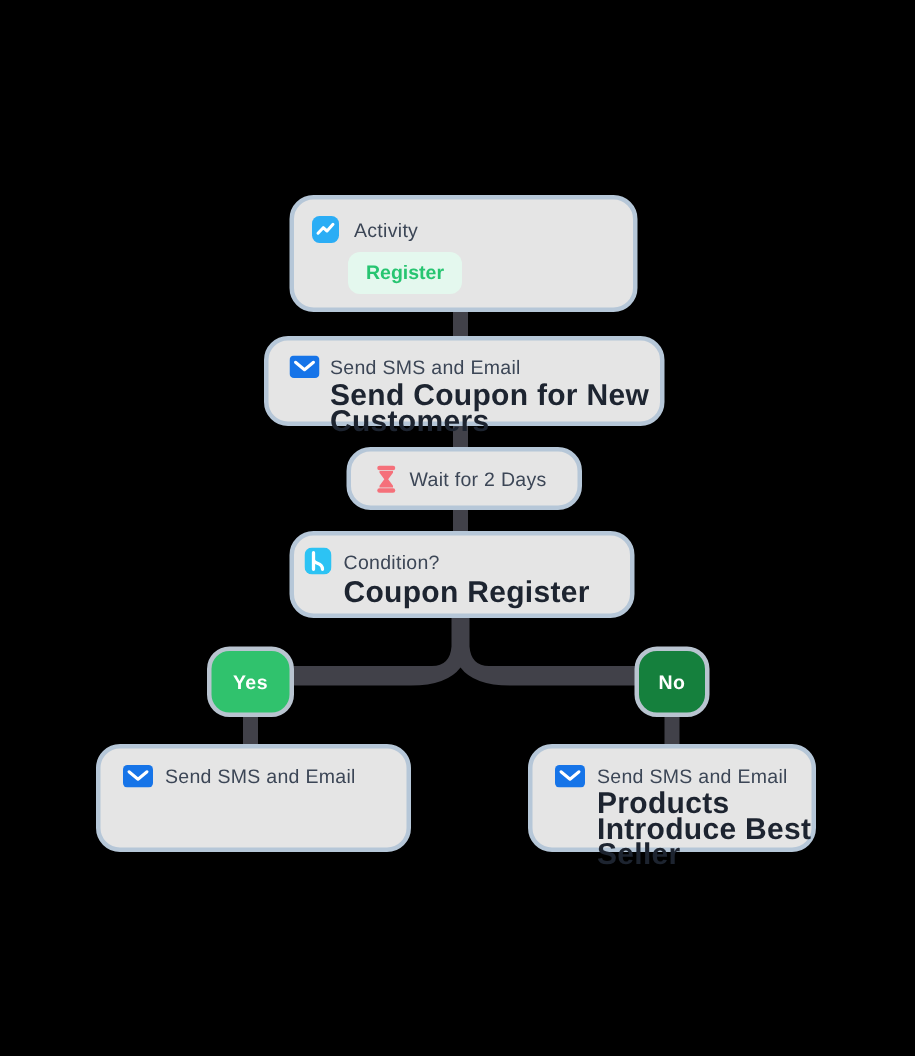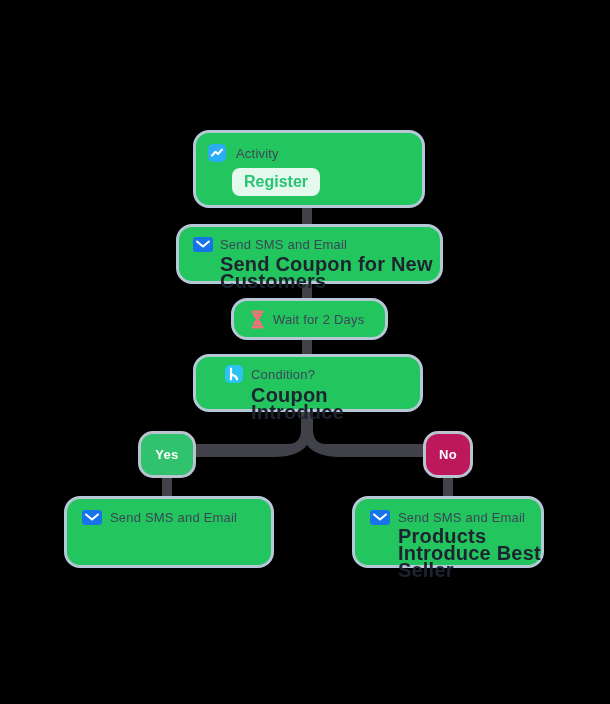--- a/index.html
+++ b/index.html
@@ -2,53 +2,53 @@
 <html><head>
 <meta charset="utf-8">
 <style>
   html,body{margin:0;padding:0;background:#000;}
   .canvas{
     position:relative;width:610px;height:704px;background:#000000;
     font-family:"Liberation Sans","DejaVu Sans",sans-serif;overflow:hidden;
   }
   .connectors{position:absolute;left:0;top:0;z-index:1;}
   .card{
-    position:absolute;background:#22c55e;border:3px solid #b6c7d8;
+    position:absolute;background:#e5e5e5;border:3px solid #b6c7d8;
     border-radius:16px;box-sizing:border-box;z-index:2;
   }
   .row{display:flex;align-items:center;}
   .icon{flex:0 0 auto;display:block;}
   .title{font-size:13px;line-height:15px;color:#3c4656;letter-spacing:.2px;}
   .bold{font-size:20px;line-height:17px;font-weight:700;color:#1d2430;letter-spacing:.2px;}
   
   .card-activity{left:193px;top:130px;width:232px;height:78px;padding:11px 0 0 12px;}
   .card-activity .row{gap:10px;}
   .badge-register{
     display:inline-block;margin:6px 0 0 24px;background:#e4f8ee;color:#27c571;
-    font-size:16px;line-height:16px;font-weight:700;padding:6px 12px;border-radius:8px;
+    font-size:13px;line-height:16px;font-weight:700;padding:6px 12px;border-radius:8px;
   }
   
   .card-coupon{left:176px;top:224px;width:267px;height:60px;padding:10px 0 0 14px;}
   .card-coupon .row{gap:7px;}
   .card-coupon .bold{margin:4px 0 0 27px;}
   
   .card-wait{left:231px;top:298px;width:157px;height:42px;display:flex;align-items:center;padding-left:16px;}
   .card-wait .title{margin-left:8px;}
   
-  .card-condition{left:193px;top:354px;width:230px;height:58px;padding:8px 0 0 29px;}
+  .card-condition{left:193px;top:354px;width:230px;height:58px;padding:8px 0 0 7px;}
   .card-condition .row{gap:8px;}
   .card-condition .bold{margin:4px 0 0 26px;}
   
   .pill{
     position:absolute;top:431px;height:47px;box-sizing:border-box;z-index:3;
     border:3px solid #b9c4d0;border-radius:15px;display:flex;align-items:center;justify-content:center;
     color:#ffffff;font-size:13px;font-weight:700;letter-spacing:.3px;
   }
   .pill-yes{left:138px;width:58px;background:#30c26d;}
-  .pill-no{left:423px;width:50px;background:#be185d;}
+  .pill-no{left:423px;width:50px;background:#15803d;}
   
   .card-benefits{left:64px;top:496px;width:210px;height:72px;padding:11px 0 0 15px;}
   .card-benefits .row{gap:8px;}
   .card-benefits .sub{margin:3px 0 0 28px;}
   .card-bestseller{left:352px;top:496px;width:192px;height:72px;padding:11px 0 0 15px;}
   .card-bestseller .row{gap:8px;}
   .card-bestseller .sub{margin:3px 0 0 28px;}
 </style>
 </head>
 <body>
@@ -98,21 +98,21 @@
   </div>
 
   <div class="card card-condition">
     <div class="row">
       <svg class="icon" width="18" height="18" viewBox="0 0 18 18">
         <rect width="18" height="18" rx="5" fill="#2cc3f4"></rect>
         <path d="M6 3.5 V14.5 M6 8 C 6 11.5 12 9.5 12 14.5" fill="none" stroke="#ffffff" stroke-width="2.2" stroke-linecap="round"></path>
       </svg>
       <span class="title">Condition?</span>
     </div>
-    <div class="bold">Coupon Introduce</div>
+    <div class="bold">Coupon Register</div>
   </div>
 
   <div class="pill pill-yes">
     <span>Yes</span>
   </div>
   <div class="pill pill-no">
     <span>No</span>
   </div>
 
   <div class="card card-benefits">

